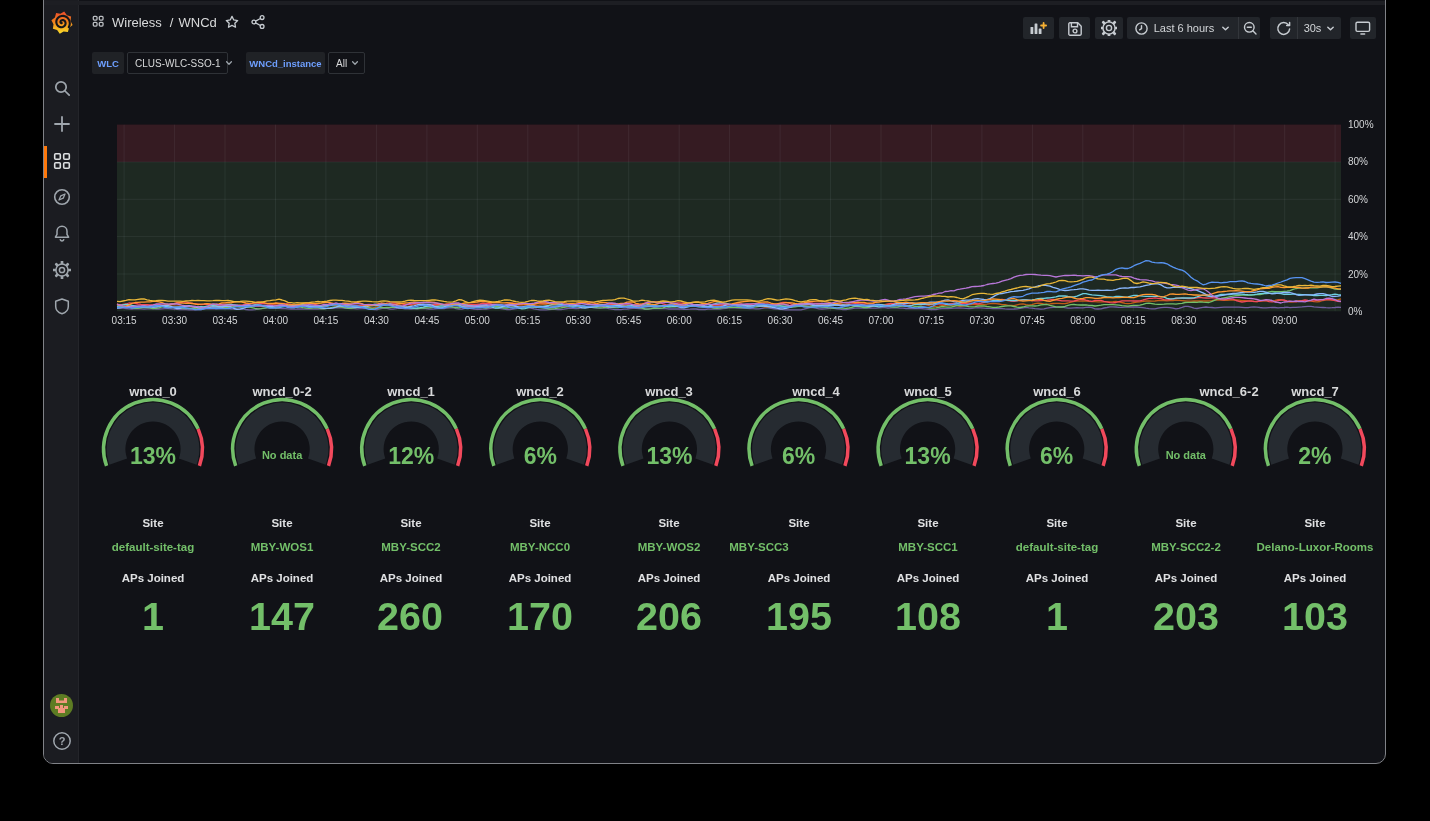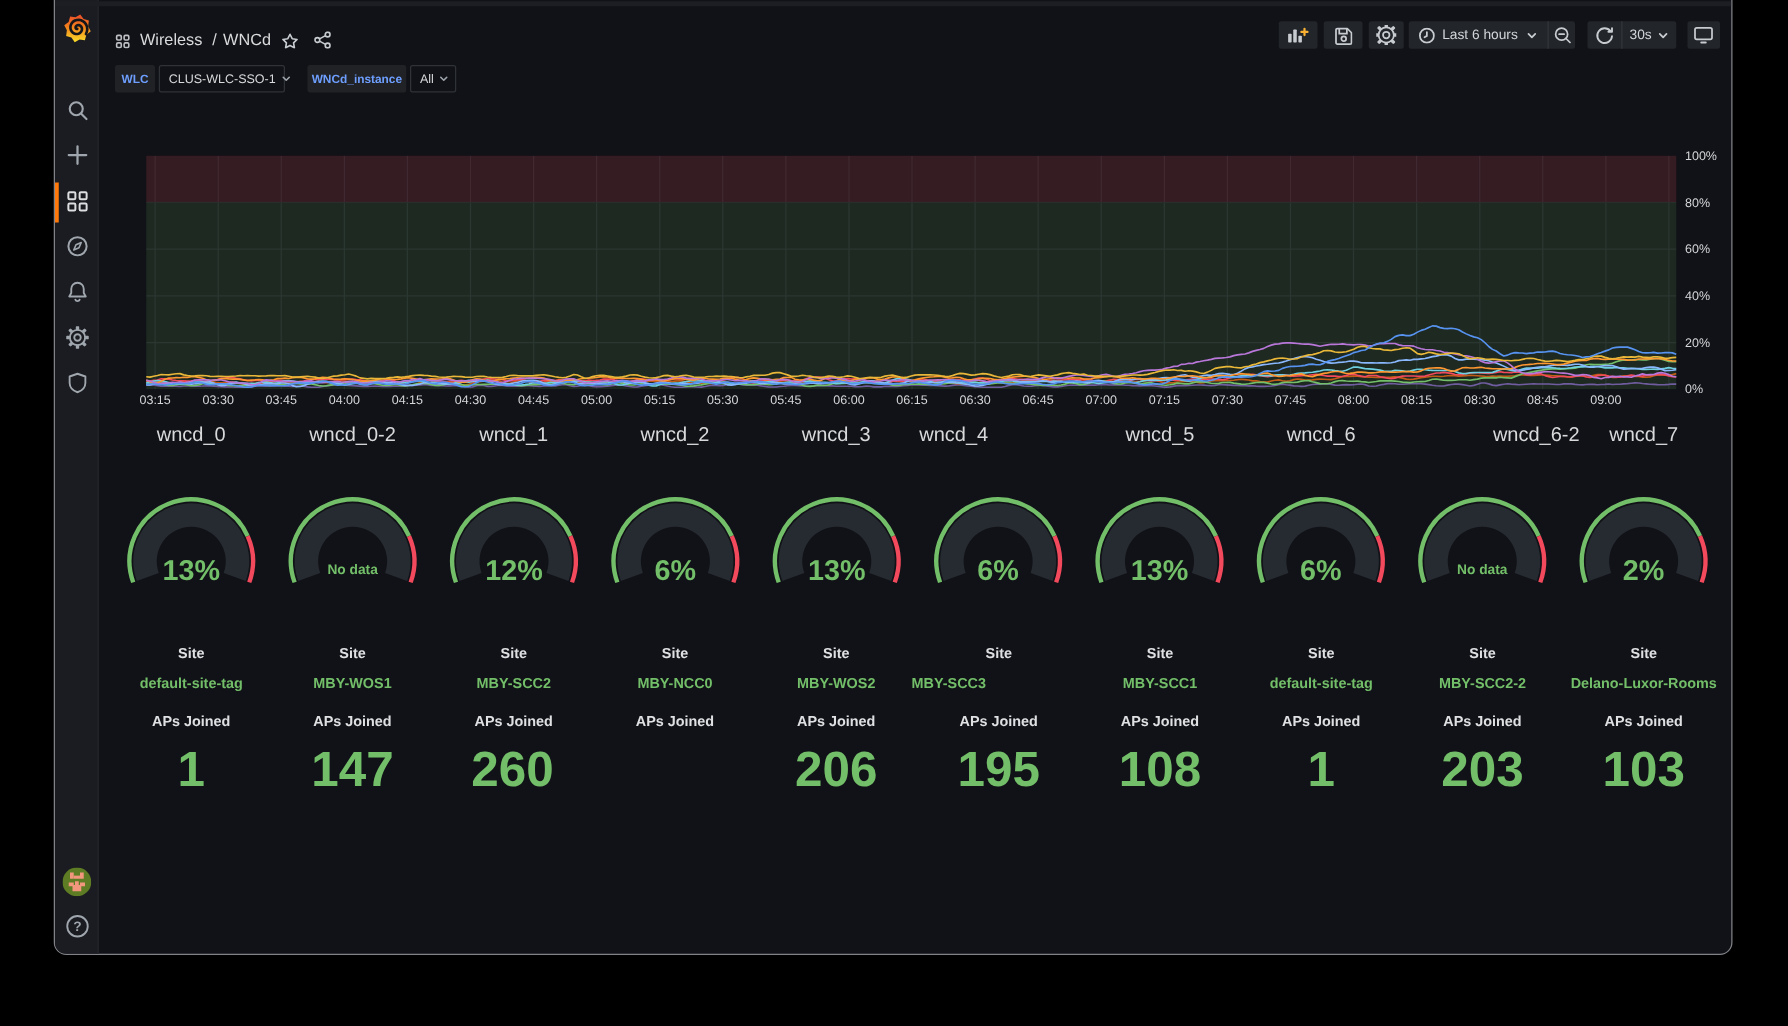--- a/index.html
+++ b/index.html
@@ -3,38 +3,38 @@
 * { margin:0; padding:0; box-sizing:border-box; }
 html,body { width:1430px; height:821px; background:#000; overflow:hidden;
   font-family:"Liberation Sans",sans-serif; }
 #win { position:absolute; left:43px; top:-12px; width:1343px; height:776px;
   background:#111217; border:1.5px solid #808287; border-radius:10px; overflow:hidden; }
 #sb { position:absolute; left:0; top:0; width:35px; height:100%; background:#1b1c21;
   border-right:1px solid #24252a; }
 #ct { position:absolute; left:35px; top:12px; right:0; bottom:0; }
 .abs { position:absolute; }
 .cc { position:absolute; display:flex; align-items:center; justify-content:center; text-align:center; white-space:nowrap; }
-.ptit { font-size:16px; font-weight:400; color:#d8d9da; }
+.ptit { font-size:13px; font-weight:700; color:#d8d9da;margin-top:42px; }
 .slab { font-size:11.5px; font-weight:700; color:#dfe0e2; }
 .sval { font-size:11.5px; font-weight:700; color:#73BF69; }
 .aval { font-size:39.5px; font-weight:700; color:#73BF69; }
 .gval { font-size:23px; font-weight:700; fill:#73BF69; font-family:"Liberation Sans",sans-serif; }
 .gnd  { font-size:11px; font-weight:700; fill:#73BF69; font-family:"Liberation Sans",sans-serif; }
 .axl { font-size:10px; fill:#d4d6d8; font-family:"Liberation Sans",sans-serif; }
 .chart { position:absolute; left:0; top:76px; }
 .grow { position:absolute; left:0; top:336px; }
 .sbi { position:absolute; left:0; width:35px; display:flex; justify-content:center; }
 .navbtn { position:absolute; top:16px; height:22px; background:#22252a; border-radius:2px;
   display:flex; align-items:center; justify-content:center; color:#d3d6d9; font-size:11px; font-weight:500; }
 .chip { position:absolute; top:51px; height:22px; background:#202226; border-radius:2px;
   display:flex; align-items:center; justify-content:center; color:#6e9fff; font-size:9.5px; font-weight:700; white-space:nowrap; }
 .drop { position:absolute; top:51px; height:22px; background:#111217; border:1px solid #2f3237; border-radius:2px;
   display:flex; align-items:center; justify-content:space-between; color:#d8d9da; font-size:10px; padding:0 7px; white-space:nowrap; }
 .drop svg { flex-shrink:0; margin-left:4px; }
-.crumb { position:absolute; left:13px; top:14px; height:24px; display:flex; align-items:flex-end; color:#d9dadb; font-size:13px; }
+.crumb { position:absolute; left:13px; top:14px; height:24px; display:flex; align-items:flex-start; color:#d9dadb; font-size:13px; }
 .vdiv { width:1px; height:100%; background:#33363b; }
 .cell { display:flex; align-items:center; justify-content:center; height:100%; }
 </style></head><body>
 <div id="win">
   <div class="abs" style="left:0;top:12px;right:0;height:3.5px;background:#1d1e23;z-index:5"></div>
   <div id="sb">
     <div class="sbi" style="top:21px">
         <svg width="22" height="25" viewBox="0 0 22 25">
 <defs>
             <linearGradient id="lg" x1="0" y1="1" x2="0" y2="0">
@@ -273,21 +273,21 @@
         <text x="1269" y="125.8" class="axl">60%</text>
         <text x="1269" y="88.4" class="axl">80%</text>
         <text x="1269" y="51.1" class="axl">100%</text>
       </svg>
 
     <div class="cc ptit" style="left:-6px;top:341px;width:160px;height:14px">wncd_0</div>
       <div class="cc ptit" style="left:123px;top:341px;width:160px;height:14px">wncd_0-2</div>
       <div class="cc ptit" style="left:252px;top:341px;width:160px;height:14px">wncd_1</div>
       <div class="cc ptit" style="left:381px;top:341px;width:160px;height:14px">wncd_2</div>
       <div class="cc ptit" style="left:510px;top:341px;width:160px;height:14px">wncd_3</div>
-      <div class="cc ptit" style="left:604px;top:341px;width:160px;height:14px">wncd_4</div>
+      <div class="cc ptit" style="left:657px;top:341px;width:160px;height:14px">wncd_4</div>
       <div class="cc ptit" style="left:769px;top:341px;width:160px;height:14px">wncd_5</div>
       <div class="cc ptit" style="left:898px;top:341px;width:160px;height:14px">wncd_6</div>
       <div class="cc ptit" style="left:1070px;top:341px;width:160px;height:14px">wncd_6-2</div>
       <div class="cc ptit" style="left:1156px;top:341px;width:160px;height:14px">wncd_7</div>
     <svg class="grow" width="1308" height="130" viewBox="0 0 1308 130">
         <path d="M30.40 127.87A46.4 46.4 0 1 1 117.60 127.87L99.94 121.44A27.6 27.6 0 1 0 48.06 121.44Z" fill="#262b31"></path>
         <path d="M27.58 128.90A49.4 49.4 0 0 1 119.13 91.91" stroke="#73BF69" stroke-width="3.5" fill="none"></path>
         <path d="M119.13 91.91A49.4 49.4 0 0 1 120.42 128.90" stroke="#F2495C" stroke-width="3.5" fill="none"></path>
         <text x="74.0" y="127.0" text-anchor="middle" class="gval">13%</text>
         <path d="M159.50 127.87A46.4 46.4 0 1 1 246.70 127.87L229.04 121.44A27.6 27.6 0 1 0 177.16 121.44Z" fill="#262b31"></path>
@@ -353,19 +353,20 @@
       <div class="cc slab" style="left:381px;top:570px;width:160px;height:14px">APs Joined</div>
       <div class="cc slab" style="left:510px;top:570px;width:160px;height:14px">APs Joined</div>
       <div class="cc slab" style="left:640px;top:570px;width:160px;height:14px">APs Joined</div>
       <div class="cc slab" style="left:769px;top:570px;width:160px;height:14px">APs Joined</div>
       <div class="cc slab" style="left:898px;top:570px;width:160px;height:14px">APs Joined</div>
       <div class="cc slab" style="left:1027px;top:570px;width:160px;height:14px">APs Joined</div>
       <div class="cc slab" style="left:1156px;top:570px;width:160px;height:14px">APs Joined</div>
     <div class="cc aval" style="left:-6px;top:593px;width:160px;height:45px">1</div>
       <div class="cc aval" style="left:123px;top:593px;width:160px;height:45px">147</div>
       <div class="cc aval" style="left:251px;top:593px;width:160px;height:45px">260</div>
+      <div class="cc aval" style="left:381px;top:593px;width:160px;height:45px">170</div>
       <div class="cc aval" style="left:510px;top:593px;width:160px;height:45px">206</div>
       <div class="cc aval" style="left:640px;top:593px;width:160px;height:45px">195</div>
       <div class="cc aval" style="left:769px;top:593px;width:160px;height:45px">108</div>
       <div class="cc aval" style="left:898px;top:593px;width:160px;height:45px">1</div>
       <div class="cc aval" style="left:1027px;top:593px;width:160px;height:45px">203</div>
       <div class="cc aval" style="left:1156px;top:593px;width:160px;height:45px">103</div>
   </div>
 </div>
 </body></html>

